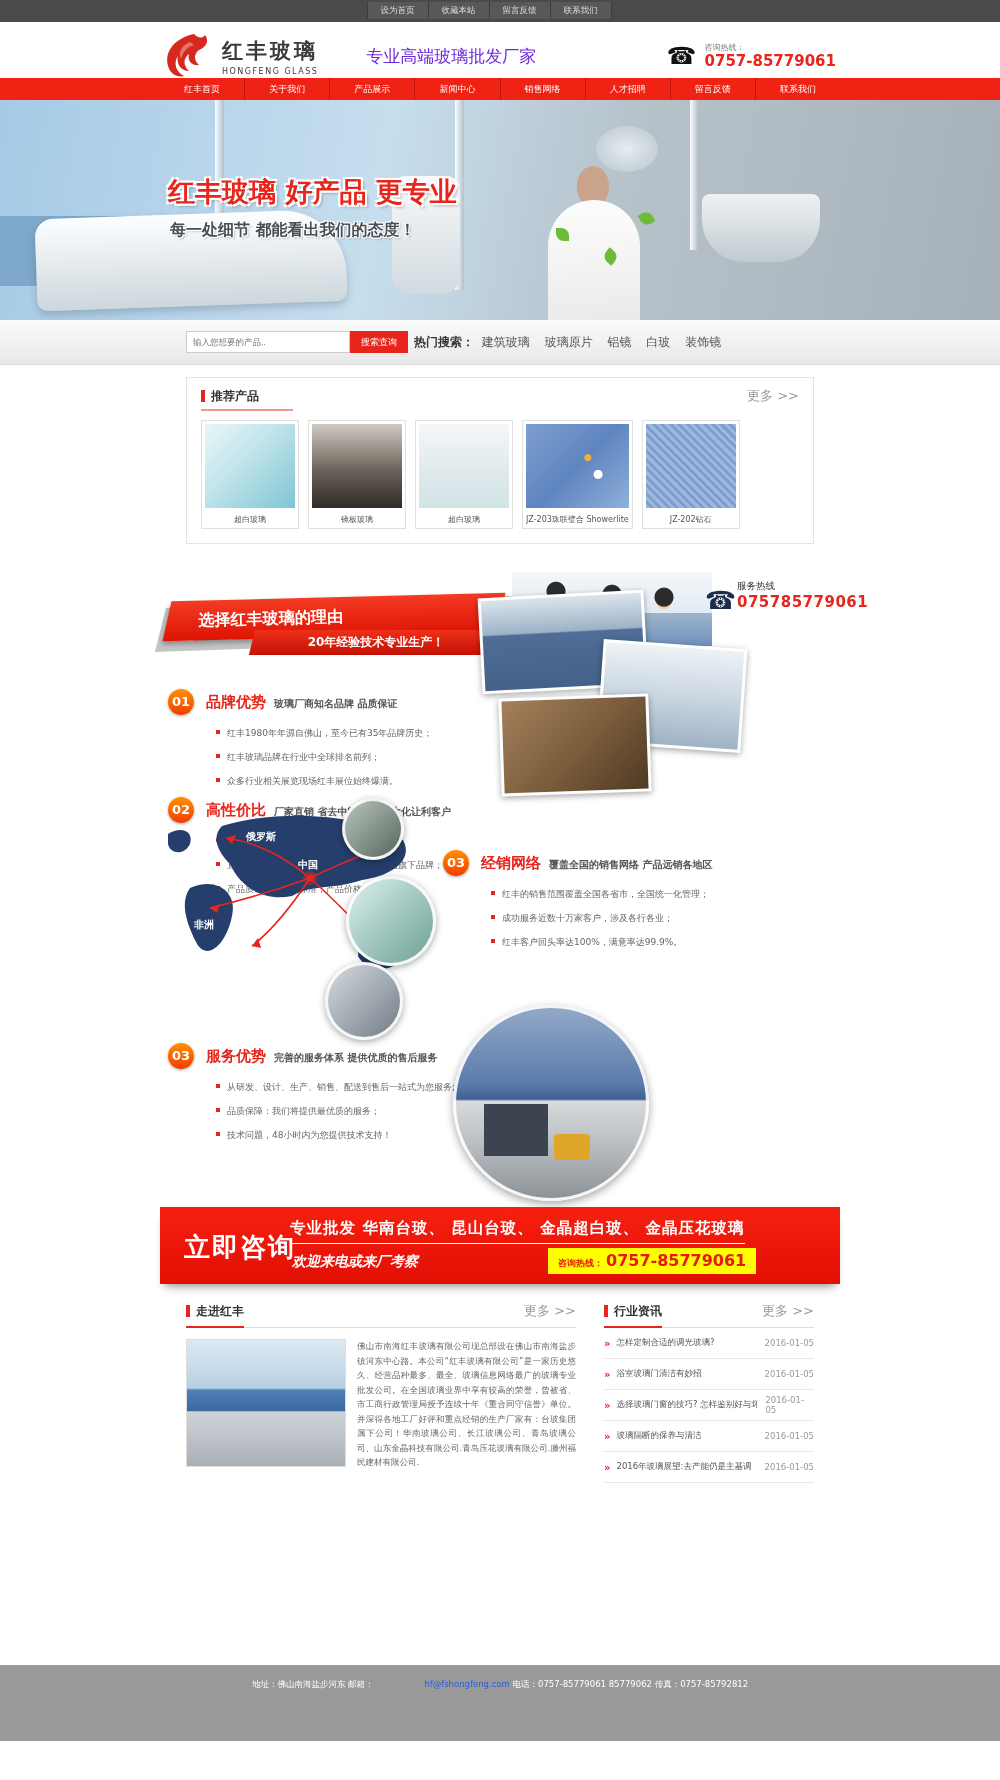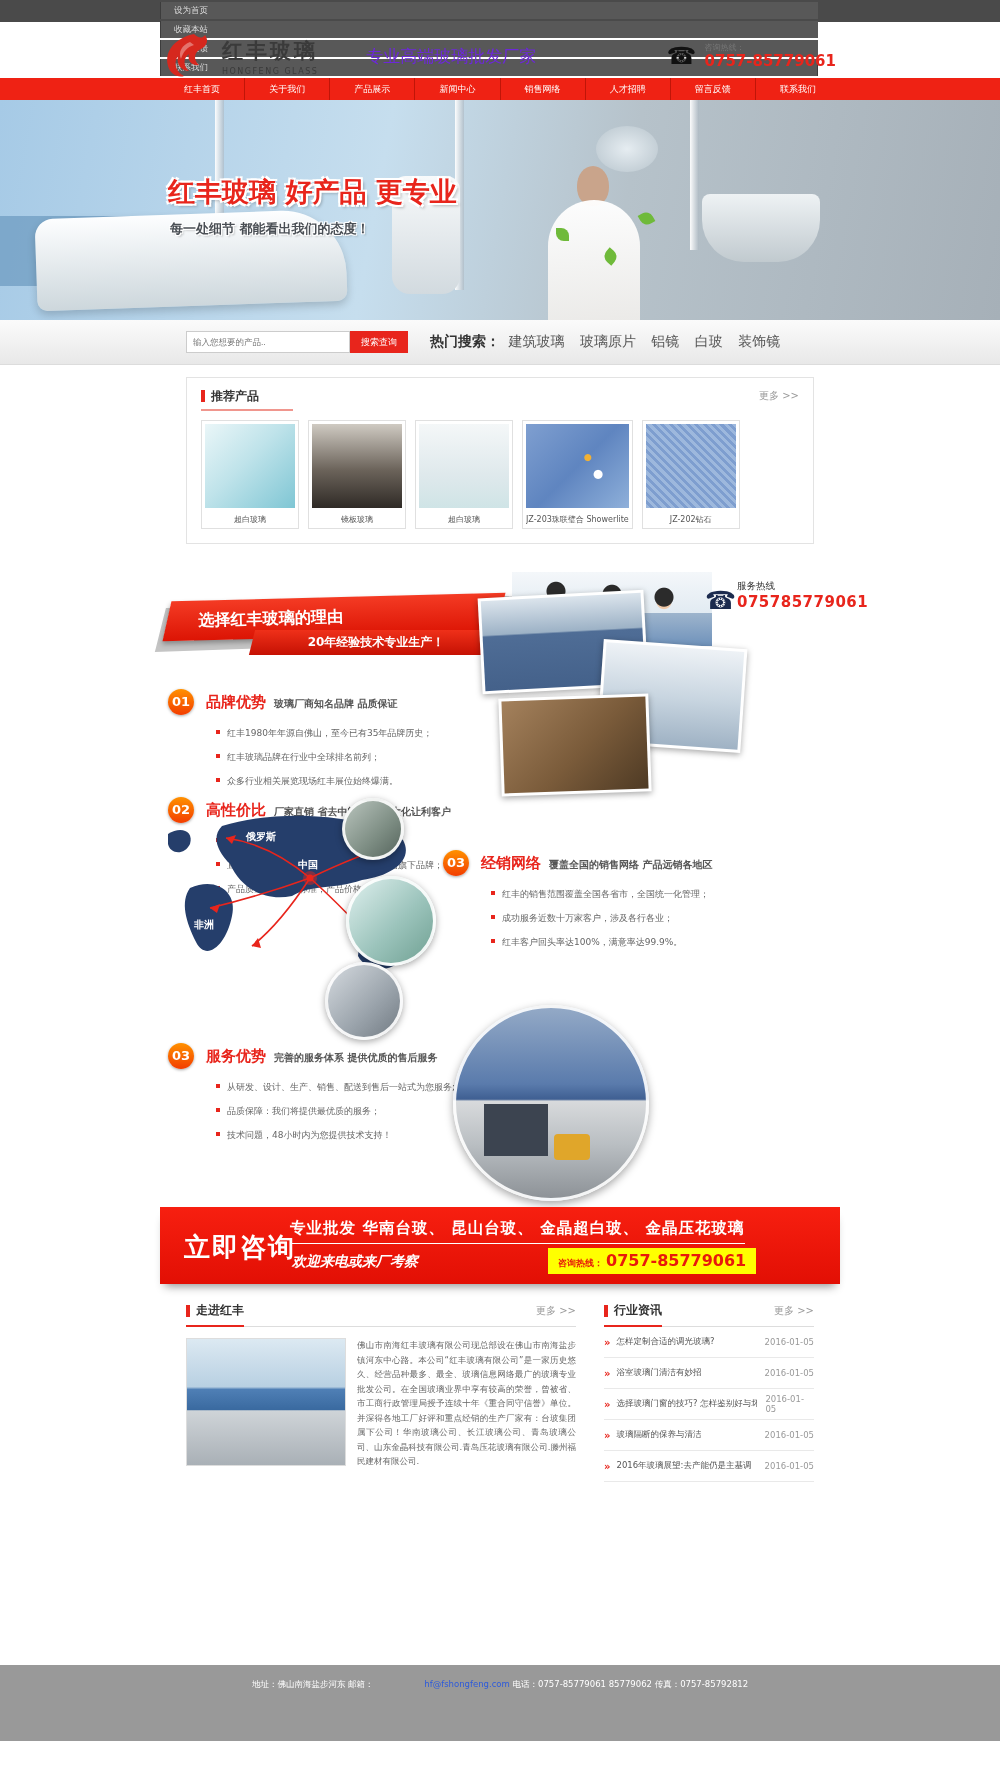--- a/index.html
+++ b/index.html
@@ -1,20 +1,20 @@
 <!DOCTYPE html>
 <html><head>
 <meta charset="utf-8">
 <style>
   html,body{margin:0;padding:0;background:#fff;}
   body{width:1000px;margin:0 auto;font-family:"DejaVu Sans",sans-serif;color:#333;}
   .inner{width:680px;margin:0 auto;position:relative;}
   
   .topbar{height:22px;background:#4a4a4a;}
-  .topbar .inner{display:flex;justify-content:space-between;padding-right:22px;box-sizing:border-box;flex-direction:column;}
+  .topbar .inner{display:flex;justify-content:center;padding-right:22px;box-sizing:border-box;}
   .topbar a{display:block;background:#585858;border-left:1px solid #3c3c3c;color:#ddd;font-size:8.5px;
     padding:0 13px;height:17px;line-height:17px;margin-top:2px;text-decoration:none;}
   .topbar a:last-child{border-right:1px solid #3c3c3c;}
   
   .header{height:56px;}
   .header .inner{display:flex;align-items:center;height:68px;}
   .logo{display:flex;align-items:center;}
   .logo-text{margin-left:8px;}
   .logo-cn{font-size:21px;font-weight:bold;color:#3a3a3a;letter-spacing:3px;}
   .logo-en{font-size:8px;color:#3a3a3a;letter-spacing:1.5px;margin-top:2px;}
@@ -47,36 +47,36 @@
     background:radial-gradient(#eef4f8,#b7c4cc);opacity:.85;}
   .b-head{position:absolute;left:577px;top:66px;width:32px;height:40px;background:#c9a48b;
     border-radius:50% 50% 46% 46%;}
   .b-woman{position:absolute;left:548px;top:100px;width:92px;height:170px;
     background:linear-gradient(180deg,rgba(255,255,255,.96),rgba(240,235,229,.8));
     border-radius:46px 46px 18px 18px;}
   .b-leaf{position:absolute;width:13px;height:13px;background:#6fba3a;border-radius:0 60% 0 60%;}
   .lf1{left:556px;top:128px;} .lf2{left:604px;top:150px;transform:rotate(40deg);} .lf3{left:640px;top:112px;transform:rotate(-30deg);}
   .b-t1{position:absolute;left:168px;top:74px;font-size:27px;font-weight:bold;color:#e8251c;
     text-shadow:-2px -2px 0 #fff,2px -2px 0 #fff,-2px 2px 0 #fff,2px 2px 0 #fff,3px 3px 3px rgba(0,0,0,.25);}
-  .b-t2{position:absolute;left:170px;top:120px;font-size:13px;font-weight:bold;color:#4a4f55;
+  .b-t2{position:absolute;left:170px;top:120px;font-size:16px;font-weight:bold;color:#4a4f55;
     text-shadow:-1px -1px 0 #fff,1px -1px 0 #fff,-1px 1px 0 #fff,1px 1px 0 #fff,2px 2px 2px rgba(0,0,0,.2);}
   
   .searchbar{height:44px;background:linear-gradient(180deg,#fbfbfb,#e8e8e8);border-bottom:1px solid #dcdcdc;}
   .searchbar .inner{display:flex;align-items:center;height:44px;padding-left:26px;box-sizing:border-box;}
   .s-input{width:150px;height:20px;border:1px solid #ccc;font-size:8.5px;padding:0 6px;color:#888;background:#fff;}
   .s-btn{height:22px;width:58px;background:#e8251c;color:#fff;border:none;font-size:9px;font-family:inherit;}
-  .s-hot{margin-left:22px;font-size:14px;color:#333;}
+  .s-hot{margin-left:6px;font-size:12px;color:#333;}
   .s-hot b{margin-right:4px;}
   .s-hot a{color:#555;text-decoration:none;margin-right:11px;}
   
   .card{margin:12px 26px 0;border:1px solid #e3e3e3;background:#fff;padding:8px 14px 14px;box-sizing:border-box;}
   .card-h{display:flex;align-items:center;height:20px;position:relative;}
   .rs{width:4px;height:12px;background:#e8251c;margin-right:6px;}
   .card-h .t{font-size:12px;font-weight:bold;color:#333;}
-  .more{margin-left:auto;font-size:10px;color:#999;text-decoration:none;}
+  .more{margin-left:auto;font-size:13px;color:#999;text-decoration:none;}
   .card-underline{width:92px;height:2px;background:#f0968e;margin-top:3px;}
   .prow{display:flex;gap:9px;margin-top:9px;overflow:hidden;}
   .pitem{flex:0 0 98px;border:1px solid #e0e0e0;padding:3px;box-sizing:border-box;}
   .pimg{height:84px;}
   .pname{font-size:8px;color:#555;text-align:center;margin-top:6px;white-space:nowrap;overflow:hidden;}
   .p1{background:linear-gradient(135deg,#eaf6f8 0%,#bfe3ea 45%,#7fc6d4 100%);}
   .p2{background:linear-gradient(180deg,#cfcac2 0%,#6b635a 55%,#2f2a26 100%);}
   .p3{background:linear-gradient(180deg,#f4f7f8,#dfe9ec 60%,#cfe4e6);}
   .p4,.p5{background:radial-gradient(circle at 70% 60%,#fff 4px,rgba(255,255,255,0) 5px),
     radial-gradient(circle at 60% 40%,#f2b134 3px,rgba(0,0,0,0) 4px),

